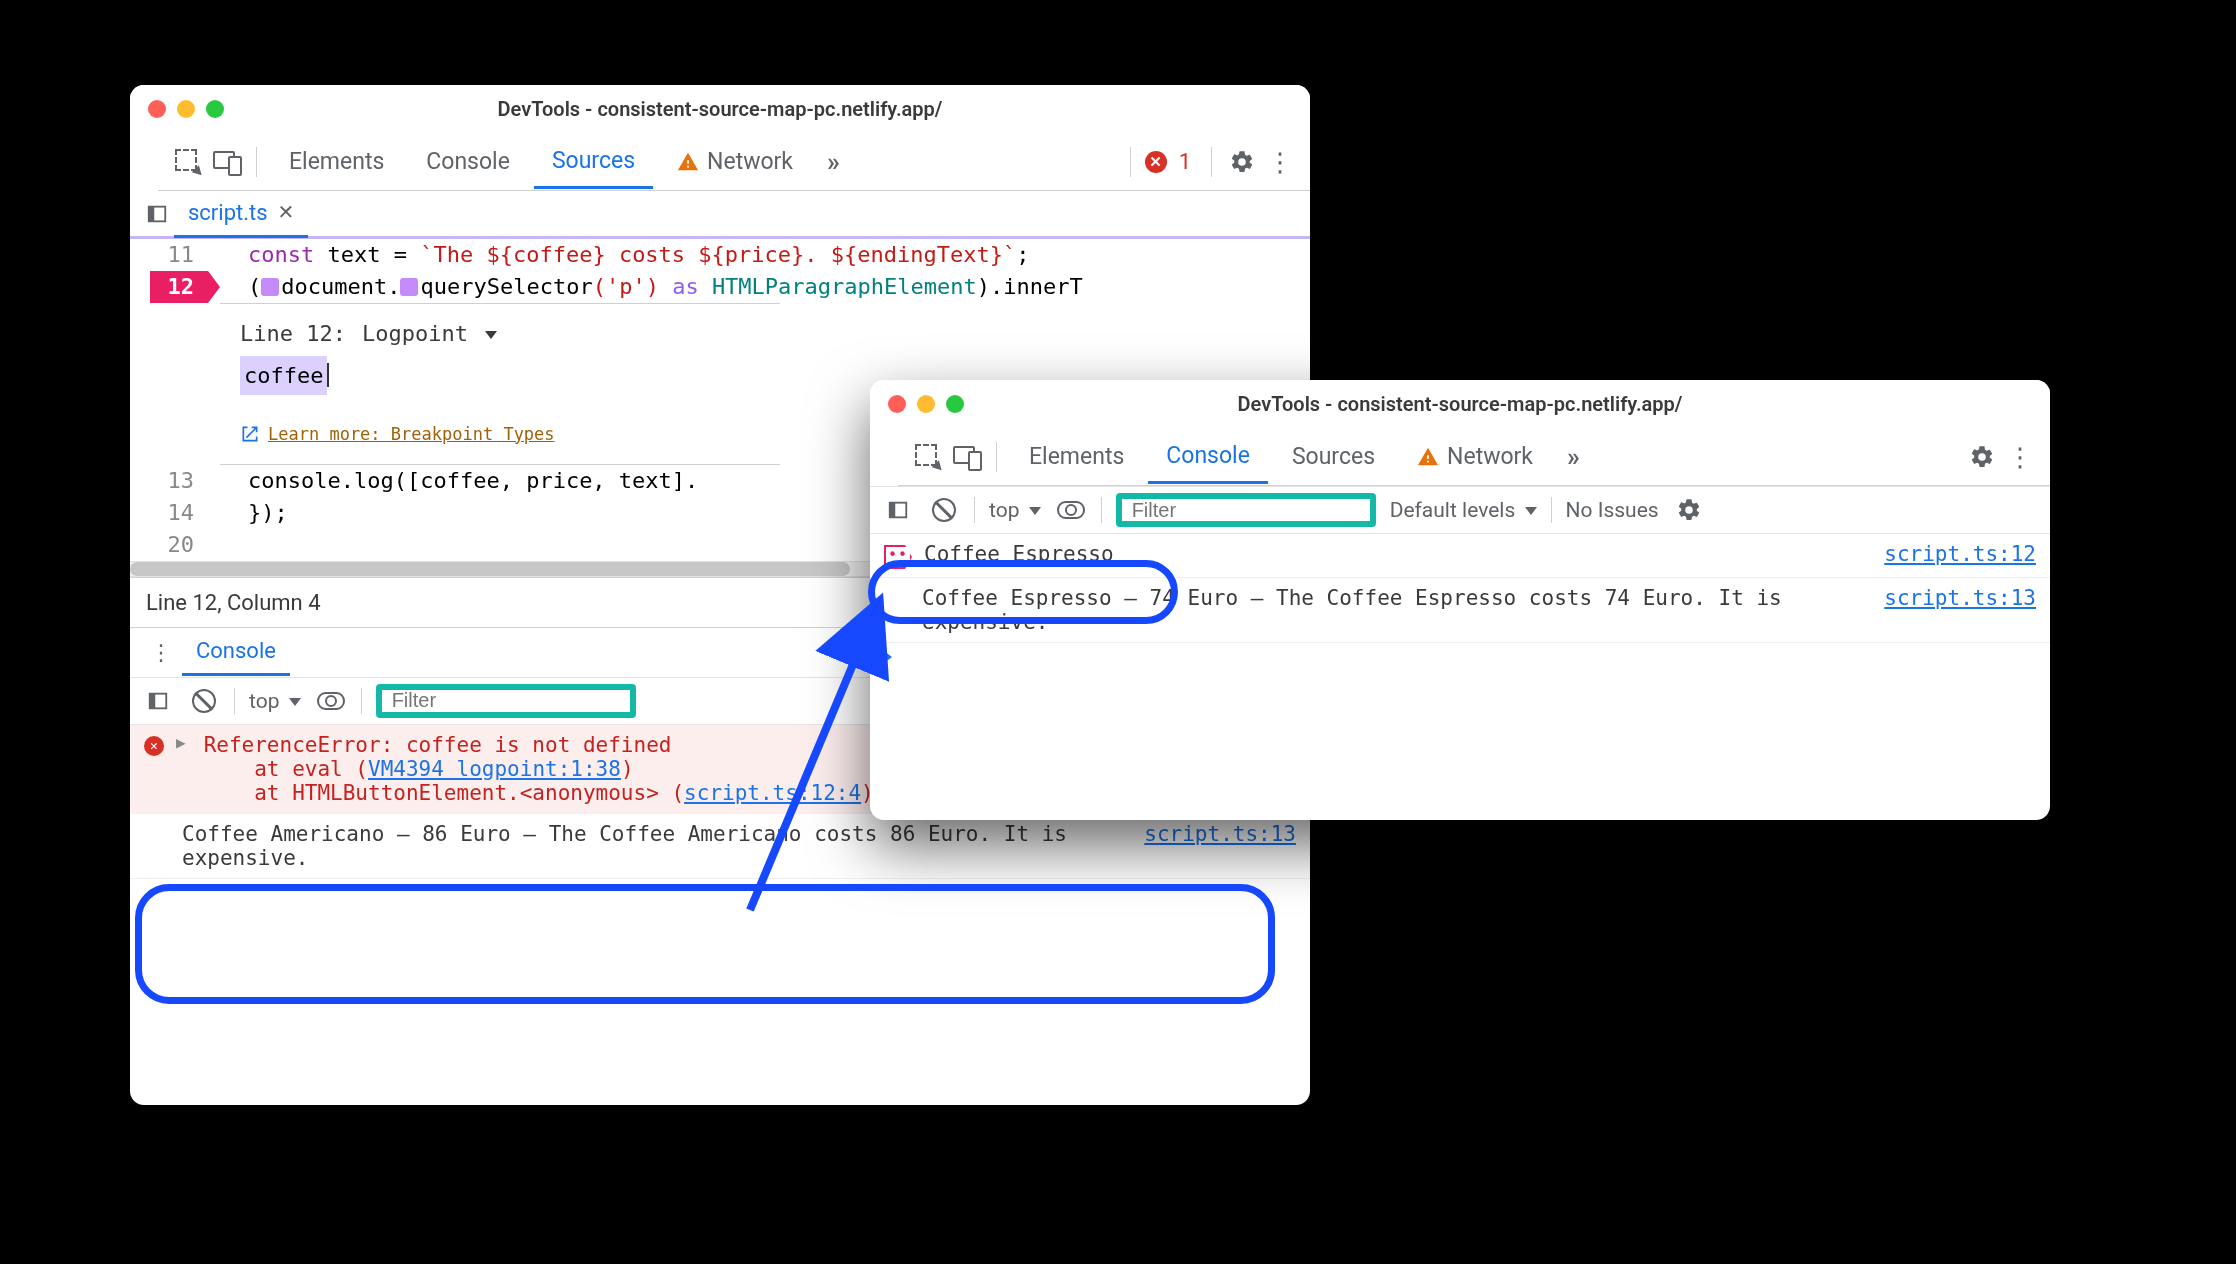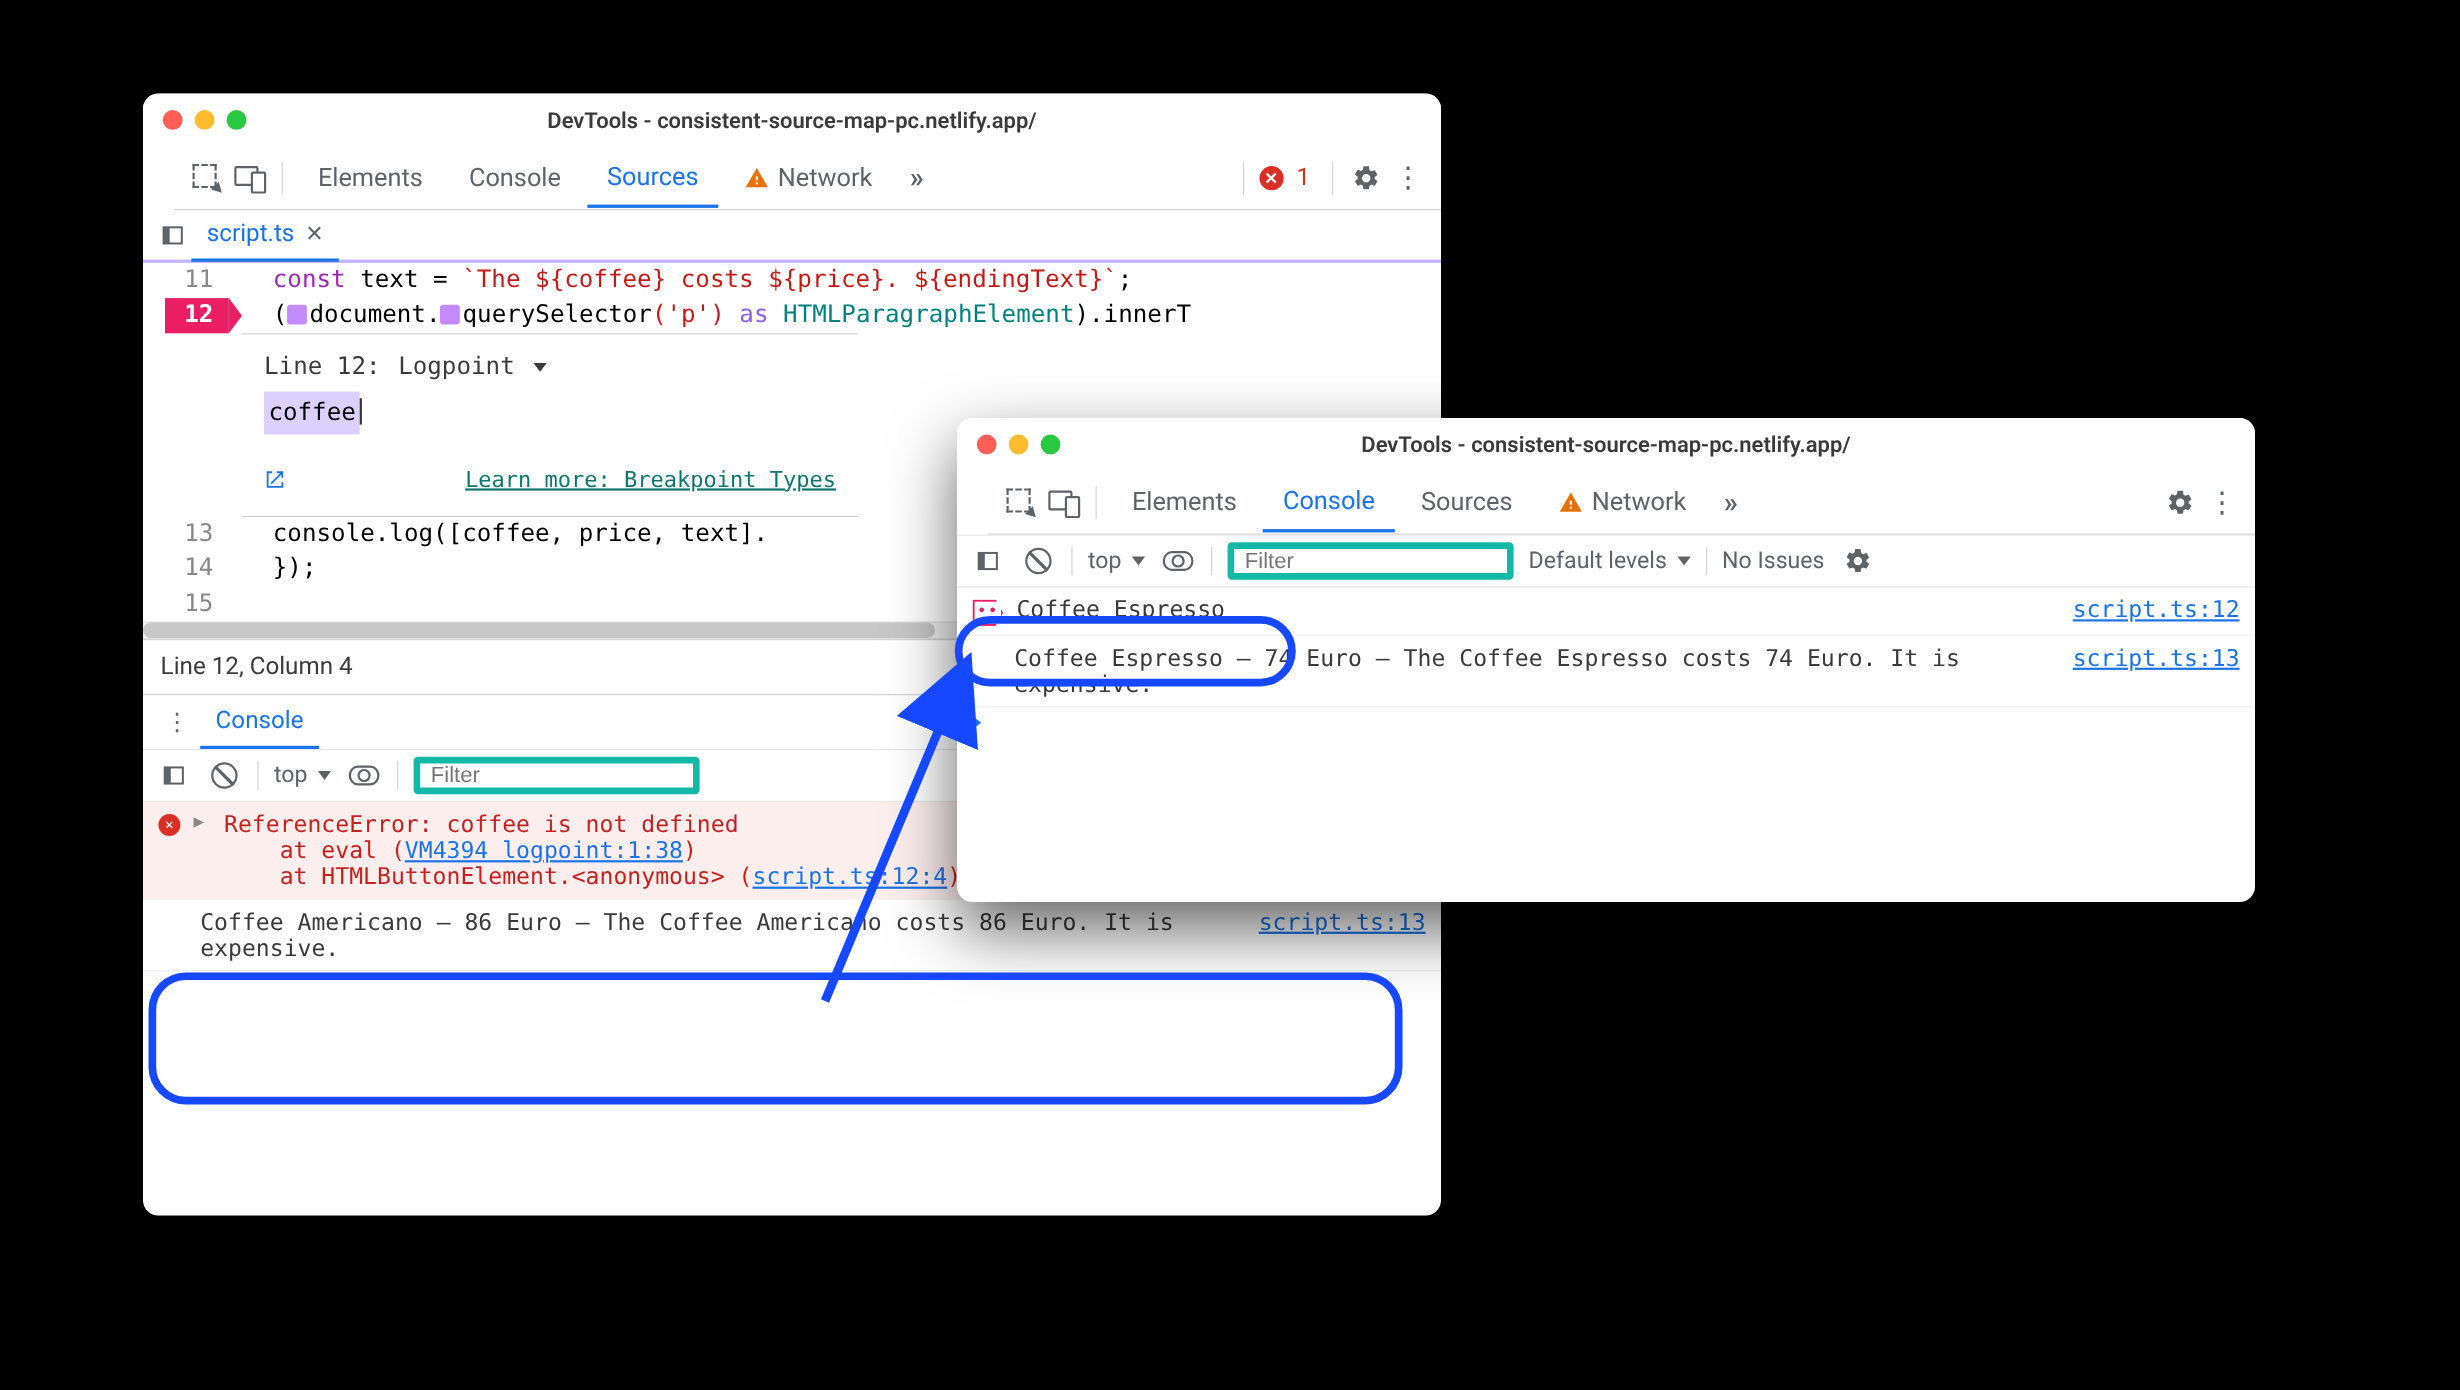--- a/index.html
+++ b/index.html
@@ -104,21 +104,21 @@
     margin-left: 90px;
     width: 560px;
     background:#fff;
     border-top: 1px solid #d0d0d0;
     border-bottom: 1px solid #d0d0d0;
     padding: 14px 20px 18px;
   }
   .lp-header { display:flex; align-items:center; gap:10px; font-size:22px; color:#3a3a3a; padding-bottom:10px;}
   .lp-input-wrap { position:relative; }
   .lp-input-val { background:#dcd0ff; padding:7px 4px;}
-  .lp-learn { margin-top:30px; color:#0f766e; text-decoration:underline; font-size:20px; display:flex; align-items:center; gap:8px;justify-content:space-between;}
+  .lp-learn { margin-top:30px; color:#a16207; text-decoration:underline; font-size:17px; display:flex; align-items:center; gap:8px;}
 
   .hscroll { height:16px; background:#f1f1f1; border-top:1px solid #e0e0e0; border-bottom:1px solid #e0e0e0; position:relative;}
   .hscroll-thumb { position:absolute; left:0; width:720px; height:100%; background:#c7c7c7; border-radius:8px;}
 
   .statusline { display:flex; align-items:center; height:50px; padding:0 16px; font-size:22px; color:#3a3a3a; border-top:1px solid #d0d0d0;}
   .statusline .right { margin-left:auto; color:#5f6368;}
 
   
   .drawer-head { display:flex; align-items:center; height:50px; padding-left:10px; border-top:1px solid #d0d0d0; font-size:22px;}
   .drawer-head .kebab { color:#5f6368; padding:0 10px;}
@@ -256,21 +256,21 @@
 
     <div class="code-row">
       <div class="gutter">13</div>
       <div class="code-line">console.log([coffee, price, text].</div>
     </div>
     <div class="code-row">
       <div class="gutter">14</div>
       <div class="code-line">});</div>
     </div>
     <div class="code-row">
-      <div class="gutter">15</div>
+      <div class="gutter">20</div>
       <div class="code-line"></div>
     </div>
 
     <div class="hscroll">
       <div class="hscroll-thumb"></div>
     </div>
   </div>
 
   <div class="statusline">
     <span>Line 12, Column 4</span>

